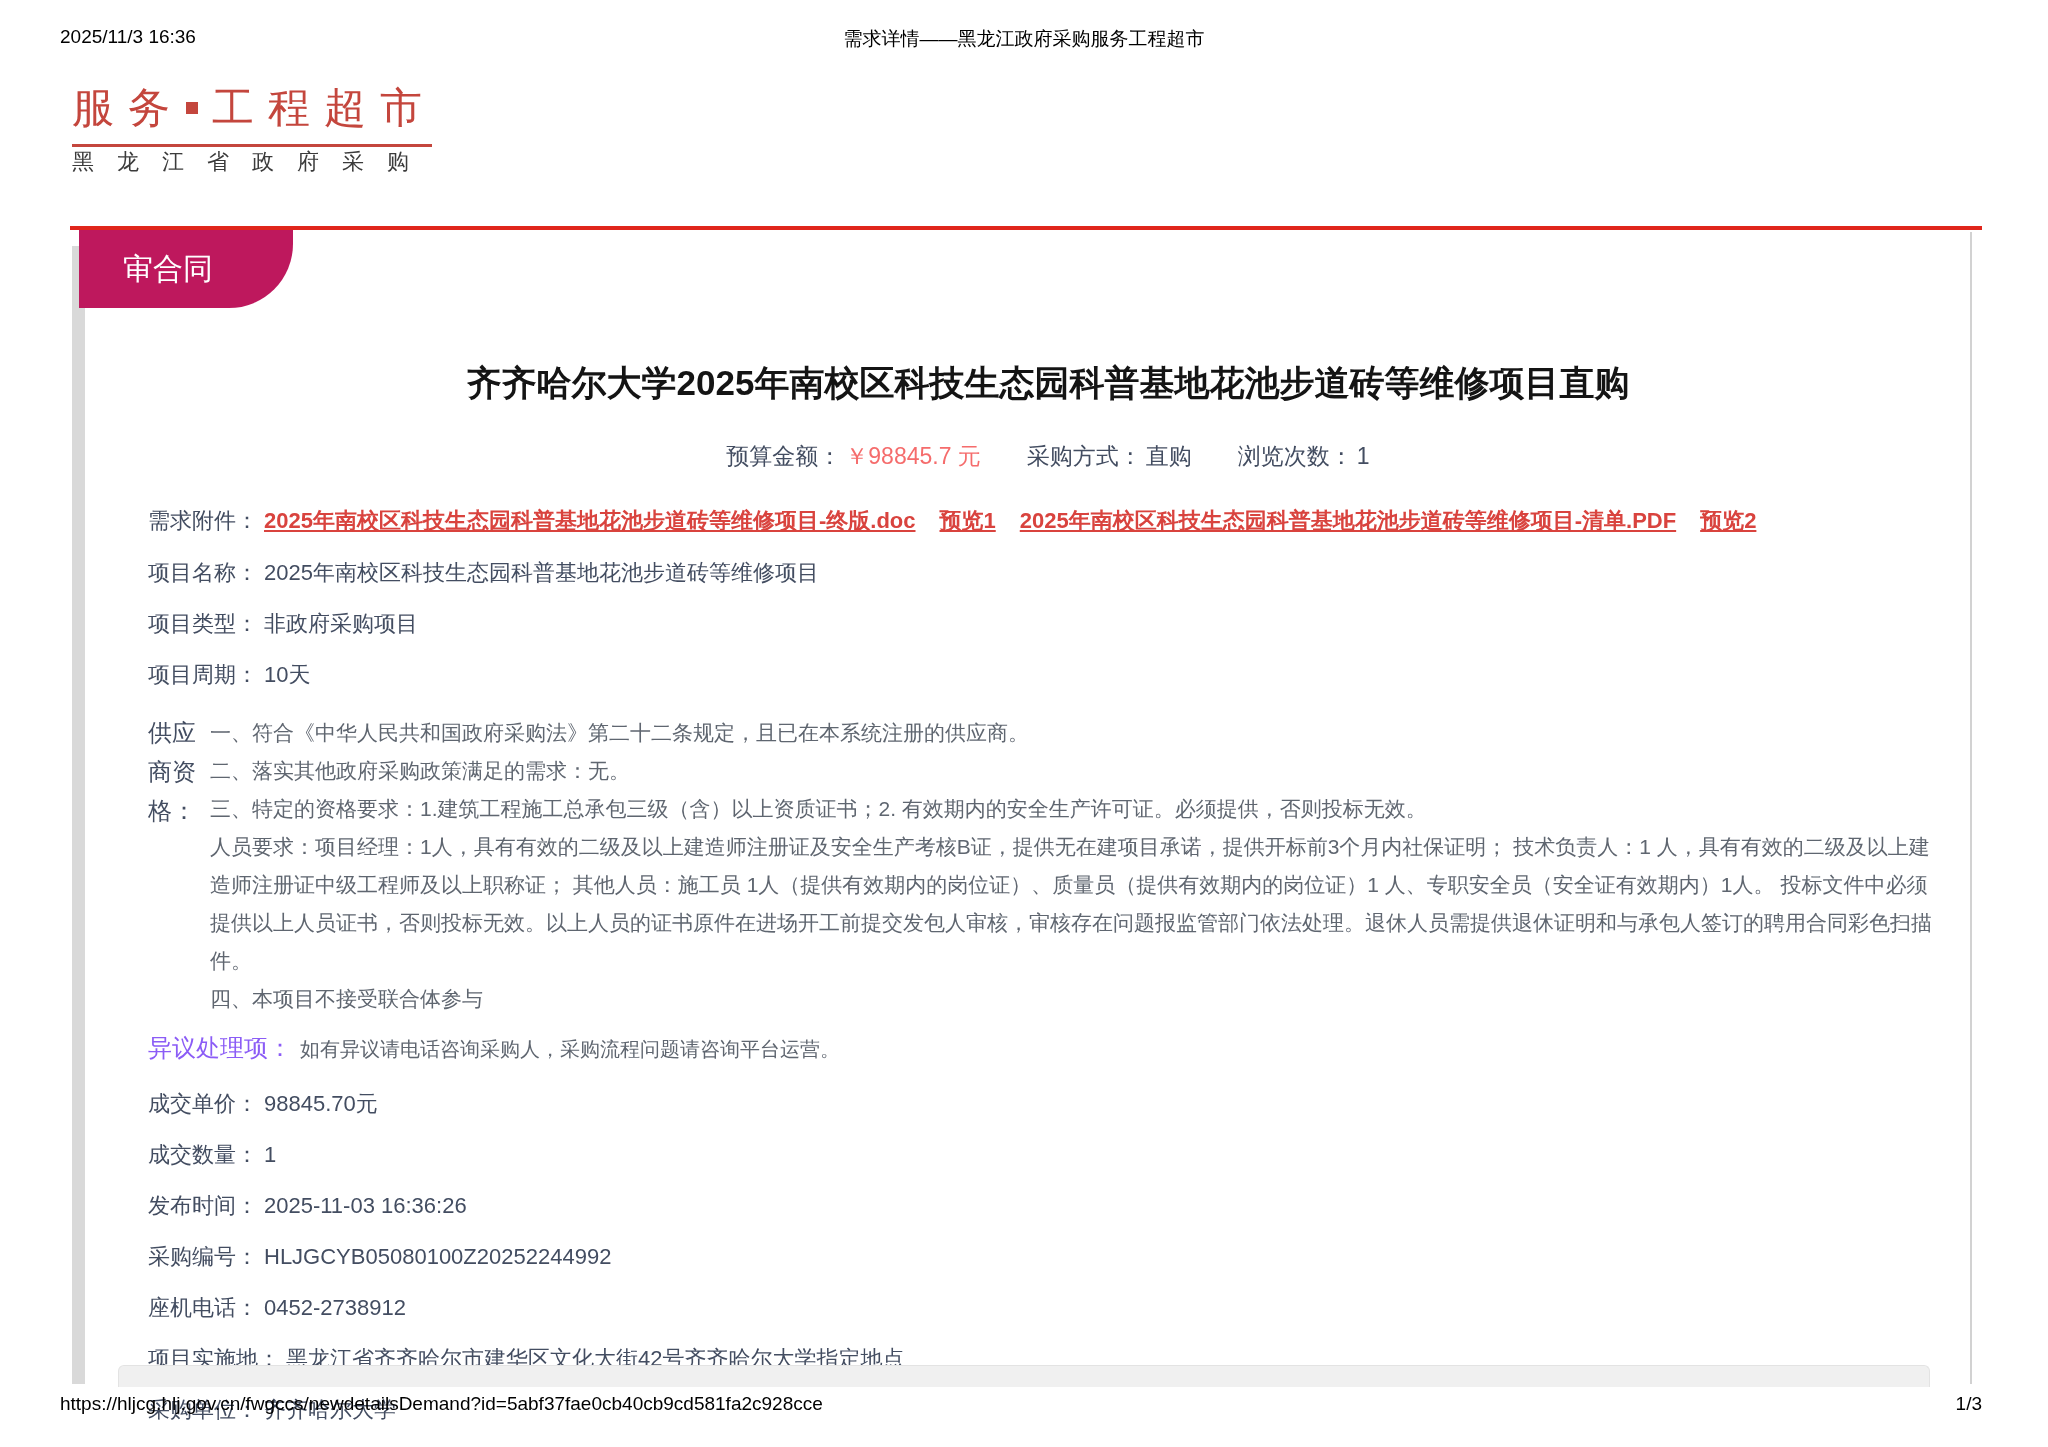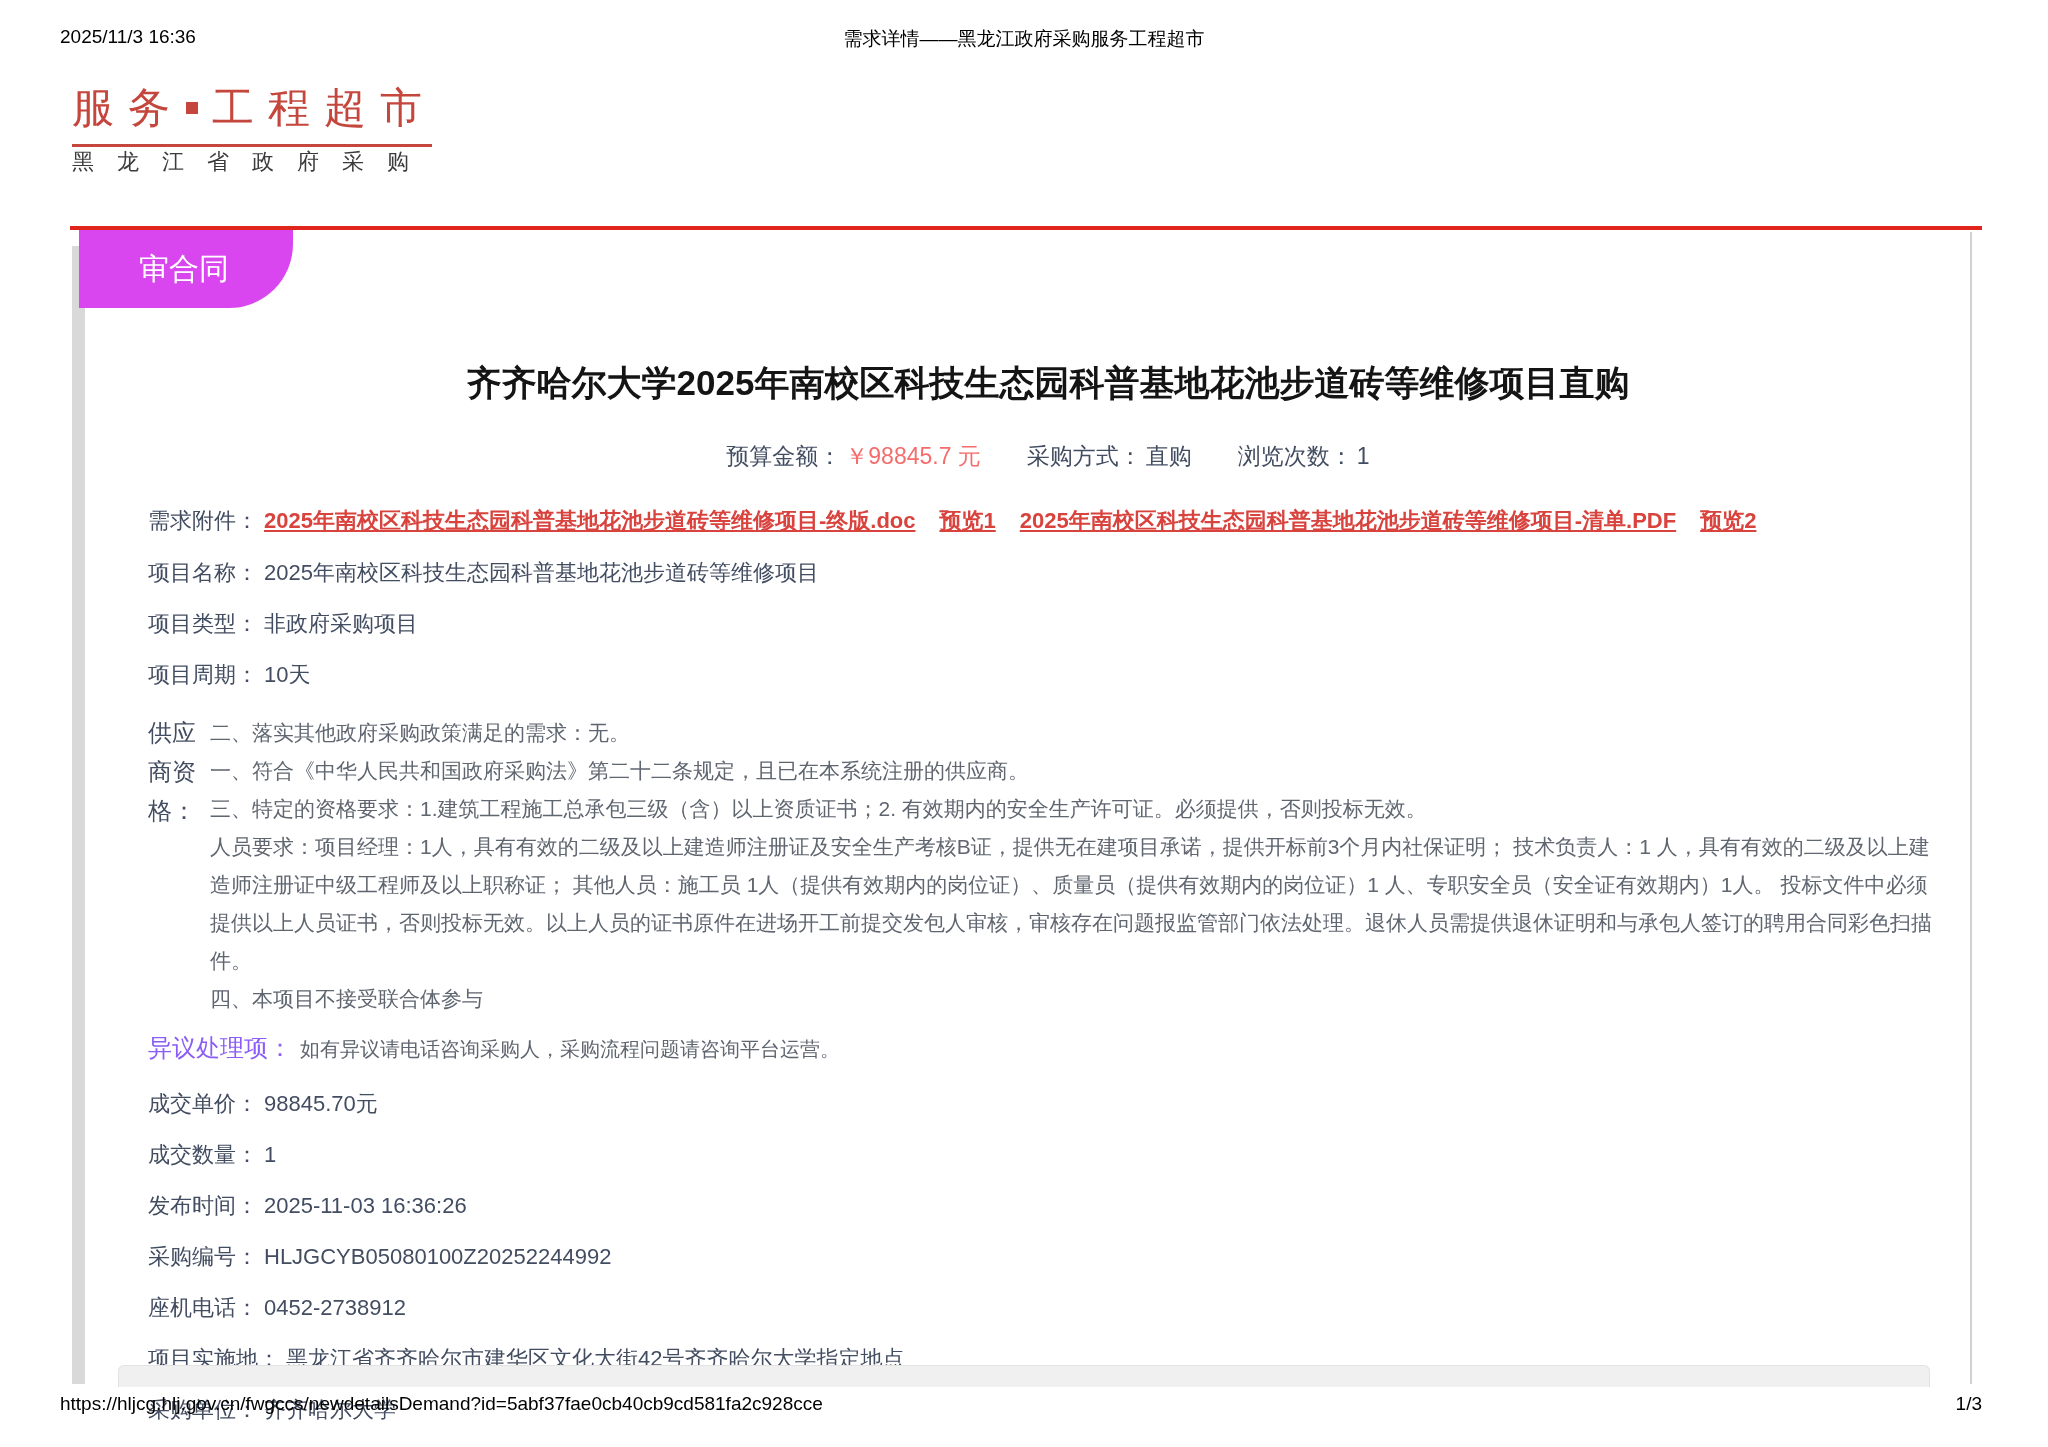--- a/index.html
+++ b/index.html
@@ -15,22 +15,22 @@
   .logo{position:absolute;left:72px;top:80px;width:380px;}
   .logo-main{display:flex;align-items:center;color:#c4463d;font-size:42px;font-weight:400;letter-spacing:14px;white-space:nowrap;}
   .logo-dot{display:inline-block;width:12px;height:12px;background:#c4463d;margin:0 14px 0 2px;flex:none;}
   .logo-underline{width:360px;height:3px;background:#c4463d;margin-top:8px;}
   .logo-sub{font-size:22px;color:#3b3b3b;letter-spacing:23px;white-space:nowrap;}
   
   .divider{position:absolute;top:226px;left:70px;right:66px;height:4px;background:#e0261c;}
   .card-left{position:absolute;left:72px;top:246px;width:13px;height:1138px;background:#d9d9d9;}
   .card-right{position:absolute;left:1970px;top:232px;width:2px;height:1152px;background:#d2d2d2;}
   .tab{
-    position:absolute;left:79px;top:230px;width:214px;height:78px;background:#d946ef;
-    border-bottom-right-radius:64px;color:#fff;font-size:30px;display:flex;align-items:center;padding-left:60px;box-sizing:border-box;
+    position:absolute;left:79px;top:230px;width:214px;height:78px;background:#be185d;
+    border-bottom-right-radius:64px;color:#fff;font-size:30px;display:flex;align-items:center;padding-left:44px;box-sizing:border-box;
   }
   
   .content{position:absolute;left:148px;top:340px;width:1800px;}
   .title{margin:20px 0 34px 0;text-align:center;font-size:35px;font-weight:700;color:#141414;}
   .summary{display:flex;justify-content:center;align-items:center;gap:46px;font-size:23px;color:#434d61;margin-bottom:34px;}
   .summary .amount{color:#f56c6c;}
   .summary .lbl{margin-right:4px;}
   .attach-row{display:flex;align-items:baseline;flex-wrap:nowrap;font-size:22px;margin-bottom:25px;white-space:nowrap;}
   .row-label{color:#434d61;margin-right:6px;flex:none;}
   .link{color:#d9433e;text-decoration:underline;margin-right:24px;cursor:pointer;font-weight:bold;}
@@ -107,22 +107,22 @@
     <div class="row">
       <span class="row-label">项目类型：</span><span class="val">非政府采购项目</span>
     </div>
     <div class="row">
       <span class="row-label">项目周期：</span><span class="val">10天</span>
     </div>
 
     <div class="qual">
       <div class="qual-label">供应商资格：</div>
       <div class="qual-content">
+        <div>一、符合《中华人民共和国政府采购法》第二十二条规定，且已在本系统注册的供应商。</div>
         <div>二、落实其他政府采购政策满足的需求：无。</div>
-        <div>一、符合《中华人民共和国政府采购法》第二十二条规定，且已在本系统注册的供应商。</div>
         <div>三、特定的资格要求：1.建筑工程施工总承包三级（含）以上资质证书；2. 有效期内的安全生产许可证。必须提供，否则投标无效。</div>
         <div>人员要求：项目经理：1人，具有有效的二级及以上建造师注册证及安全生产考核B证，提供无在建项目承诺，提供开标前3个月内社保证明； 技术负责人：1 人，具有有效的二级及以上建造师注册证中级工程师及以上职称证； 其他人员：施工员 1人（提供有效期内的岗位证）、质量员（提供有效期内的岗位证）1 人、专职安全员（安全证有效期内）1人。 投标文件中必须提供以上人员证书，否则投标无效。以上人员的证书原件在进场开工前提交发包人审核，审核存在问题报监管部门依法处理。退休人员需提供退休证明和与承包人签订的聘用合同彩色扫描件。</div>
         <div>四、本项目不接受联合体参与</div>
       </div>
     </div>
 
     <div class="dispute">
       <span class="dispute-label">异议处理项：</span>
       <span class="dispute-val">如有异议请电话咨询采购人，采购流程问题请咨询平台运营。</span>
     </div>

